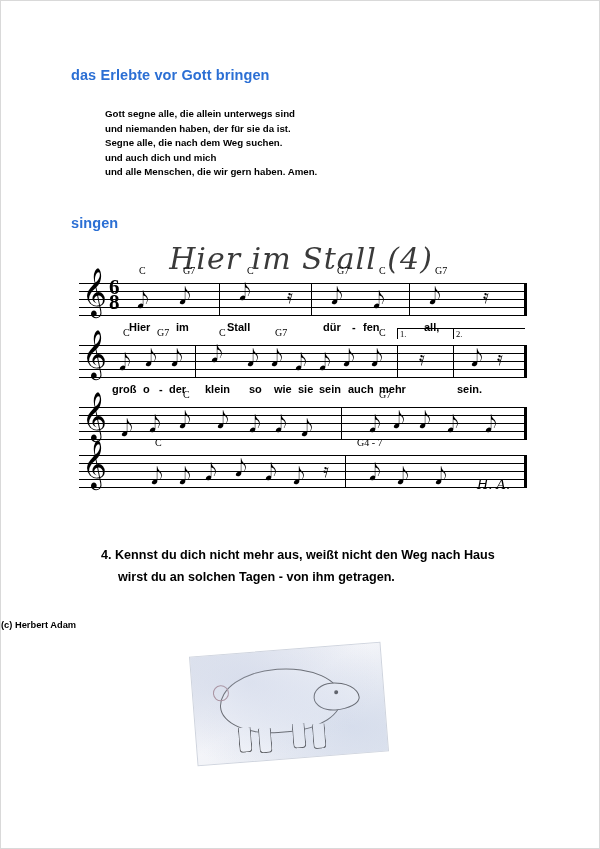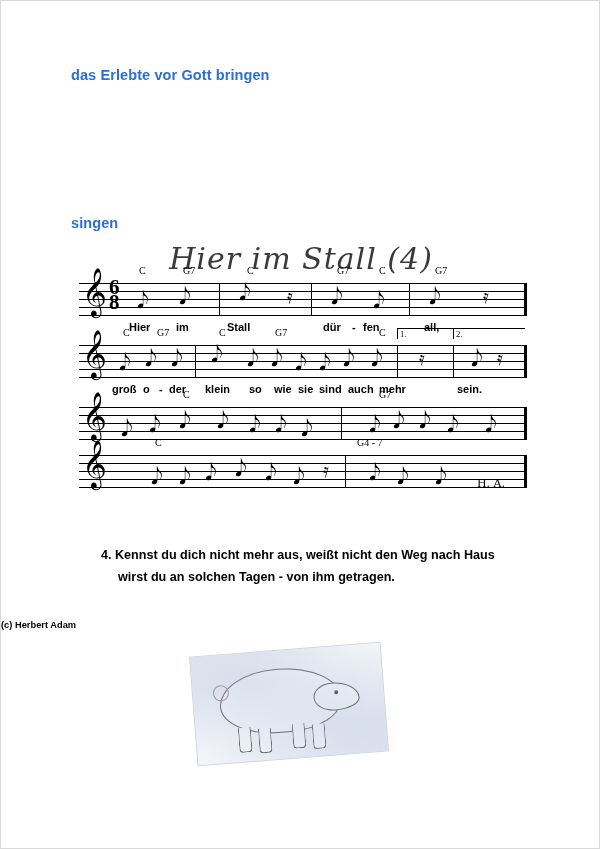--- a/index.html
+++ b/index.html
@@ -168,21 +168,22 @@
     font-size: 8.5px;
     font-family: "Liberation Serif", serif;
     padding-left: 2px;
     box-sizing: border-box;
     line-height: 11px;
   }
 
   .signature {
     position: absolute;
     font-family: "DejaVu Serif", serif;
-    font-size: 11px;
+    font-style: italic;
+    font-size: 13px;
   }
 
   
   .verse {
     position: absolute;
     left: 100px;
     top: 543px;
     width: 450px;
     font-size: 12.6px;
     font-weight: bold;
@@ -264,20 +265,27 @@
     pointer-events: none;
   }
 </style>
 </head>
 <body>
 
 <div class="page">
 
   <div class="heading-blue" id="heading-1">das Erlebte vor Gott bringen</div>
 
+  <div class="prayer">
+    <div>Gott segne alle, die allein unterwegs sind</div>
+    <div>und niemanden haben, der für sie da ist.</div>
+    <div>Segne alle, die nach dem Weg suchen.</div>
+    <div>und auch dich und mich</div>
+    <div>und alle Menschen, die wir gern haben. Amen.</div>
+  </div>
 
   <div class="heading-blue" id="heading-2">singen</div>
 
   <div id="song-title">Hier im Stall (4)</div>
 
   <div class="score">
 
     <div class="system" id="system-1">
       <div class="staff-lines">
           <i></i>
@@ -361,21 +369,21 @@
       <div class="barline thick" style="left:445px"></div>
 
       <div class="lyric" style="left:33px;  top:38px">groß</div>
       <div class="lyric" style="left:64px;  top:38px">o</div>
       <div class="lyric" style="left:80px;  top:38px">-</div>
       <div class="lyric" style="left:90px;  top:38px">der</div>
       <div class="lyric" style="left:126px; top:38px">klein</div>
       <div class="lyric" style="left:170px; top:38px">so</div>
       <div class="lyric" style="left:195px; top:38px">wie</div>
       <div class="lyric" style="left:219px; top:38px">sie</div>
-      <div class="lyric" style="left:240px; top:38px">sind</div>
+      <div class="lyric" style="left:240px; top:38px">sein</div>
       <div class="lyric" style="left:269px; top:38px">auch</div>
       <div class="lyric" style="left:300px; top:38px">mehr</div>
       <div class="lyric" style="left:378px; top:38px">sein.</div>
     </div>
 
     <div class="system" id="system-3">
       <div class="staff-lines">
           <i></i>
           <i></i>
           <i></i>

